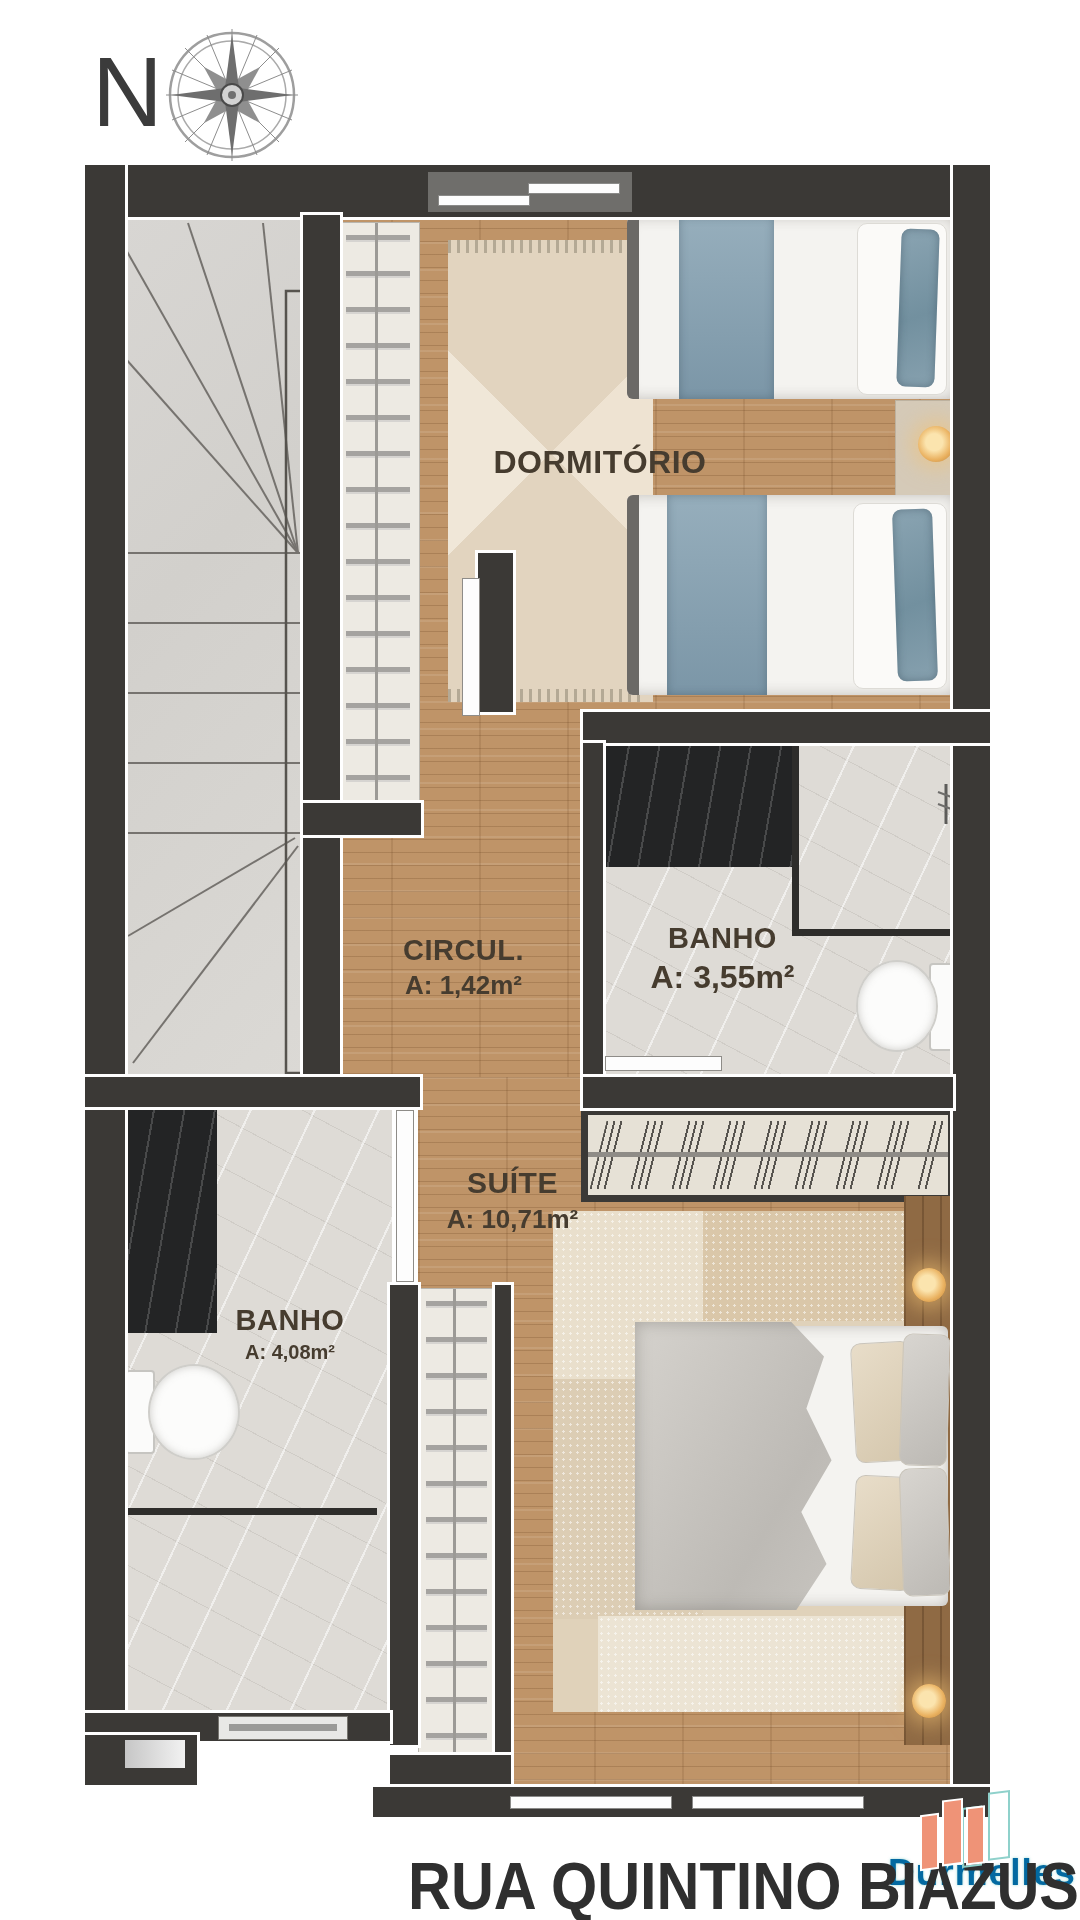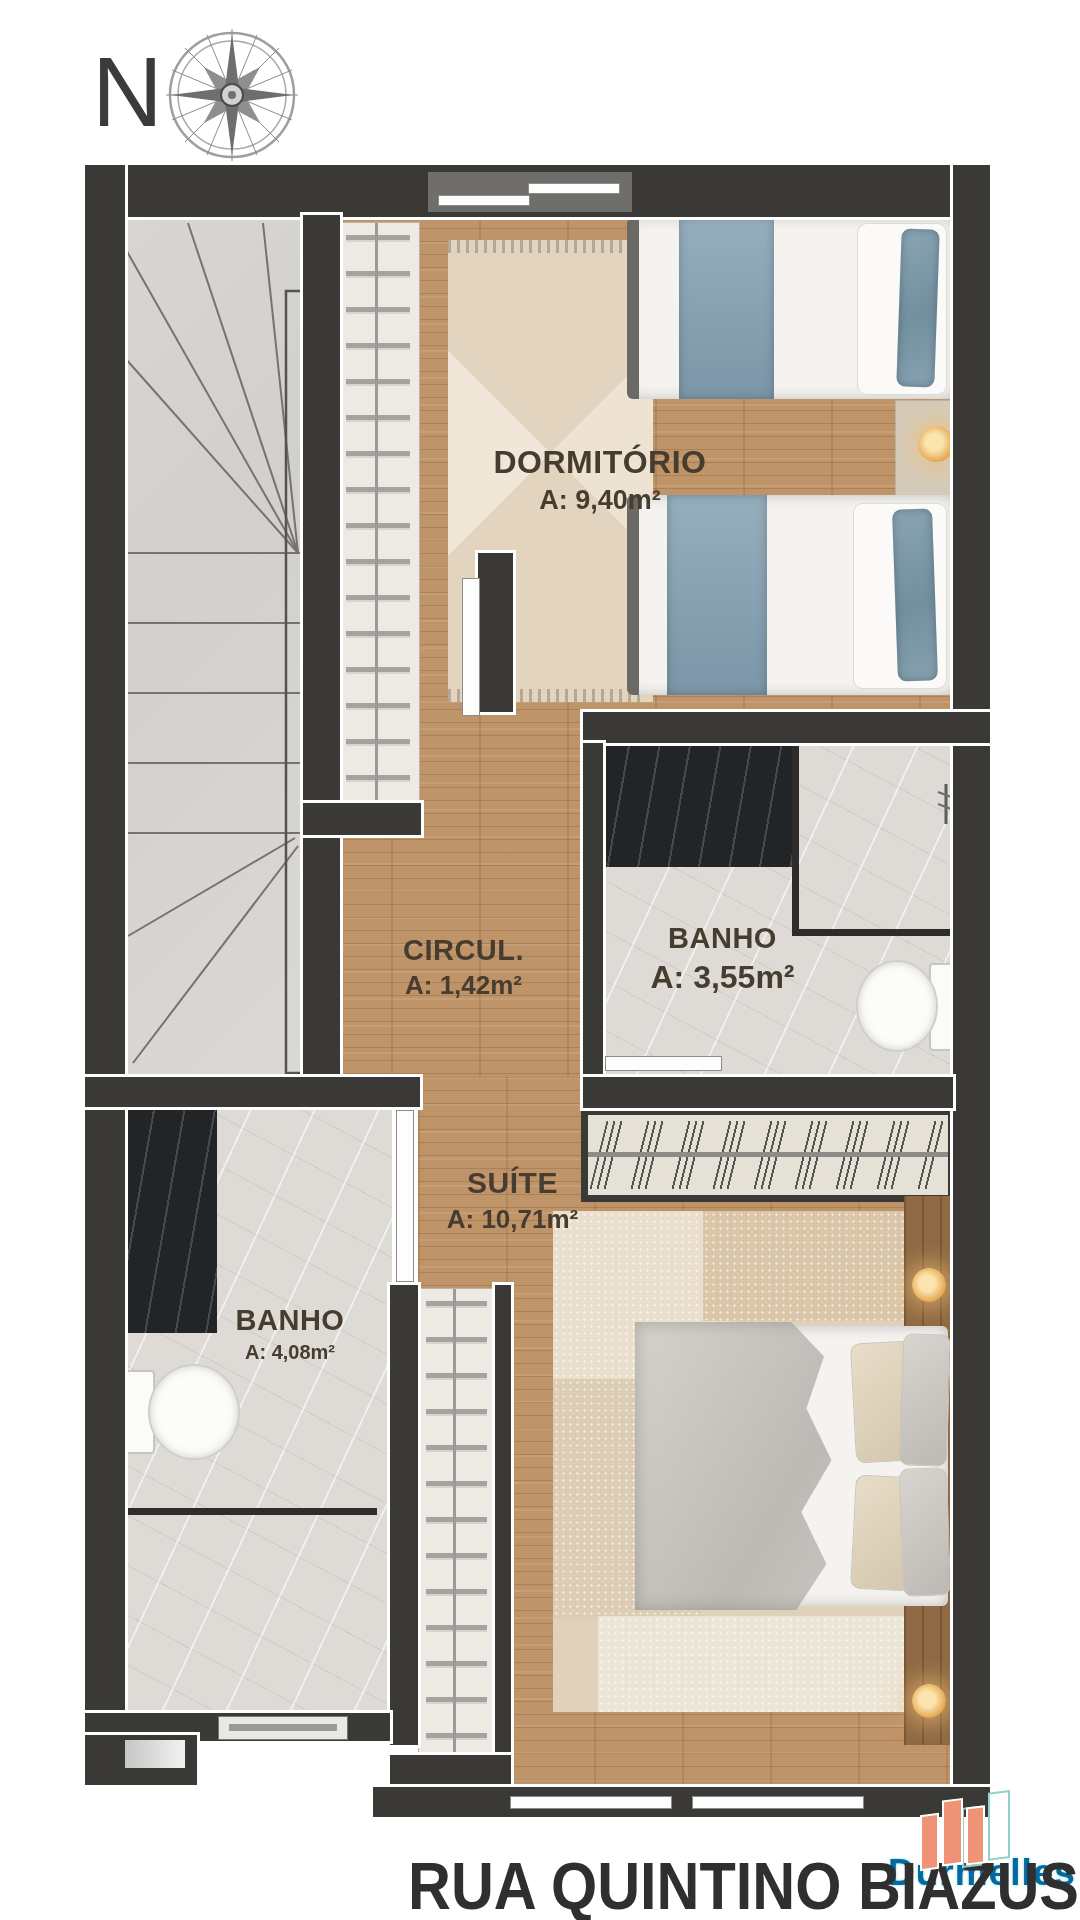--- a/index.html
+++ b/index.html
@@ -245,21 +245,20 @@
   </div>
   <div class="window" style="left:218px;top:1716px;width:128px;height:22px;background:#e8e8e6;border:1px solid #77756f;">
     <div style="position:absolute;left:10px;top:7px;width:108px;height:7px;background:#9a9a98;"></div>
   </div>
   <div style="position:absolute;left:125px;top:1740px;width:60px;height:28px;z-index:25;background:linear-gradient(90deg,#c6c6c6,#f2f2f2);"></div>
   <div class="winbar" style="left:510px;top:1796px;width:160px;height:11px;z-index:25;"></div>
   <div class="winbar" style="left:692px;top:1796px;width:170px;height:11px;z-index:25;"></div>
 
   <div class="roomlabel" style="left:440px;top:444px;width:320px;">
     <span class="rname" style="font-size:32px;">DORMITÓRIO</span>
-    <span class="rarea" style="font-size:27px;">A: 9,40m²</span>
   </div>
   <div class="roomlabel" style="left:376px;top:934px;width:175px;">
     <span class="rname" style="font-size:29px;">CIRCUL.</span>
     <span class="rarea" style="font-size:26px;">A: 1,42m²</span>
   </div>
   <div class="roomlabel" style="left:640px;top:922px;width:165px;">
     <span class="rname" style="font-size:29px;">BANHO</span>
     <span class="rarea" style="font-size:32px;">A: 3,55m²</span>
   </div>
   <div class="roomlabel" style="left:430px;top:1166px;width:165px;">

